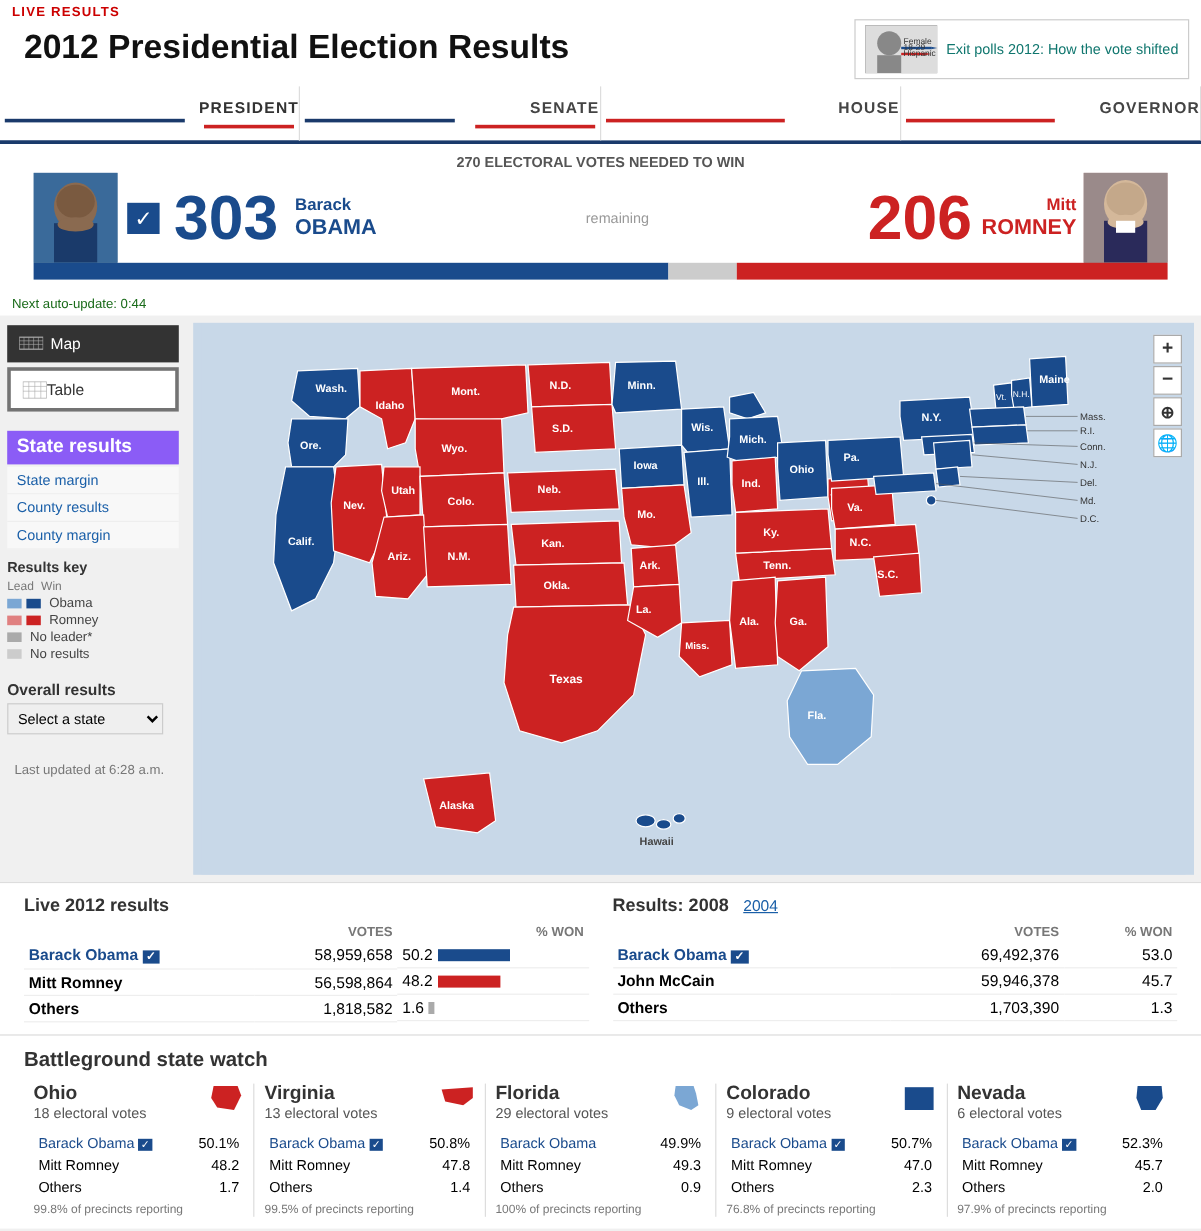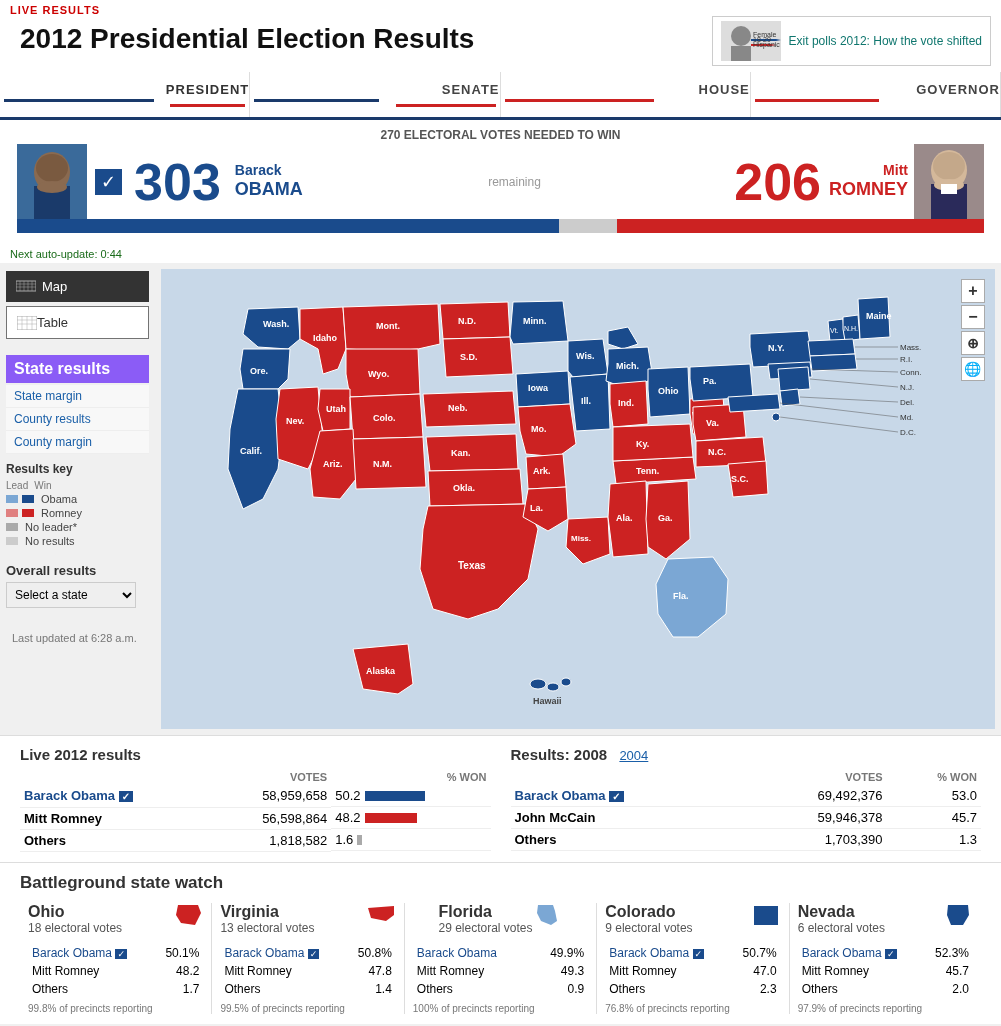--- a/index.html
+++ b/index.html
@@ -16,21 +16,21 @@
     
     .nav-tabs { display: flex; border-bottom: 3px solid #1a3a6b; background: #fff; }
     .nav-tab { flex: 1; text-align: right; padding: 10px 0; font-size: 13px; font-weight: bold; letter-spacing: 1px; color: #444; cursor: pointer; border-right: 1px solid #ddd; position: relative; }
     .nav-tab.active { background: #fff; color: #333; }
     .nav-tab.active::after { content: ''; position: absolute; bottom: -3px; left: 0; right: 0; height: 3px; background: #1a3a6b; }
     .nav-tab .tab-bar { height: 3px; margin: 2px 4px 0; }
     .tab-bar-blue { background: #1a3a6b; }
     .tab-bar-red { background: #cc2222; }
 
     
-    .electoral-section { background: #fff; padding: 8px 17px; display: flex; align-items: center; justify-content: center; position: relative; }
+    .electoral-section { background: #fff; padding: 8px 28px; display: flex; align-items: center; justify-content: center; position: relative; }
     .electoral-needed { text-align: center; font-size: 12px; font-weight: bold; color: #555; margin-bottom: 2px; }
     .electoral-row { display: flex; align-items: center; width: 100%; }
     .candidate-left { display: flex; align-items: center; }
     .candidate-right { display: flex; align-items: center; flex-direction: row-reverse; }
     .obama-score { font-size: 52px; font-weight: bold; color: #1a4b8c; margin: 0 8px; }
     .obama-name { font-size: 14px; font-weight: bold; color: #1a4b8c; line-height: 1.2; }
     .romney-score { font-size: 52px; font-weight: bold; color: #cc2222; margin: 0 8px; }
     .romney-name { font-size: 14px; font-weight: bold; color: #cc2222; line-height: 1.2; text-align: right; }
     .center-info { flex: 1; text-align: center; }
     .remaining-label { font-size: 28px; color: #999; font-weight: normal; }
@@ -45,21 +45,21 @@
     
     .auto-update { font-size: 11px; color: #1a6b1a; padding: 3px 10px; background: #fff; }
 
     
     .main-content { display: flex; background: #f0f0f0; }
 
     
     .sidebar { width: 155px; padding: 8px 6px; flex-shrink: 0; }
     .sidebar-btn { display: flex; background: #333; color: #fff; padding: 8px 10px; margin-bottom: 4px; cursor: pointer; font-size: 13px; }
     .sidebar-btn svg { margin-right: 6px; }
-    .sidebar-btn-white { display: flex; align-items: center; background: #fff; color: #333; padding: 8px 10px; margin-bottom: 16px; cursor: pointer; font-size: 13px; border: 1px solid #737373; }
+    .sidebar-btn-white { display: flex; align-items: center; background: #fff; color: #333; padding: 8px 10px; margin-bottom: 16px; cursor: pointer; font-size: 13px; border: 3px solid #737373; }
     .sidebar-section-label { background: #8b5cf6; color: #fff; padding: 5px 8px; font-size: 16px; font-weight: bold; margin: 6px 0 2px; }
     .sidebar-link { padding: 4px 8px; font-size: 12px; color: #1a5fa8; cursor: pointer; background: #f8f8f8; border-bottom: 1px solid #eee; }
 
     
     .results-key { margin-top: 8px; }
     .key-title { font-size: 12px; font-weight: bold; color: #333; margin-bottom: 4px; }
     .key-row { display: flex; align-items: center; font-size: 11px; color: #444; margin-bottom: 2px; }
     .key-box { width: 12px; height: 8px; margin-right: 4px; display: inline-block; }
     .key-lead-obama { background: #7ba7d4; }
     .key-win-obama { background: #1a4b8c; }
@@ -589,21 +589,21 @@
         <tr>
           <td>Others</td>
           <td>1.4</td>
         </tr>
       </tbody>
         </table>
       <div class="bs-reporting">99.5% of precincts reporting</div>
     </div>
 
     <div class="battleground-state">
-      <div style="display:flex;justify-content:center;align-items:flex-start">
+      <div style="display:flex;justify-content:space-between;align-items:flex-start">
         <div>
           <div class="bs-name">Florida</div>
           <div class="bs-ev">29 electoral votes</div>
         </div>
         <svg width="30" height="25" viewBox="0 0 30 25">
           <polygon points="5,2 20,2 22,8 24,18 18,22 8,18 4,10" fill="#7ba7d4"></polygon>
         </svg>
       </div>
       <table class="bs-table">
         <tbody>

